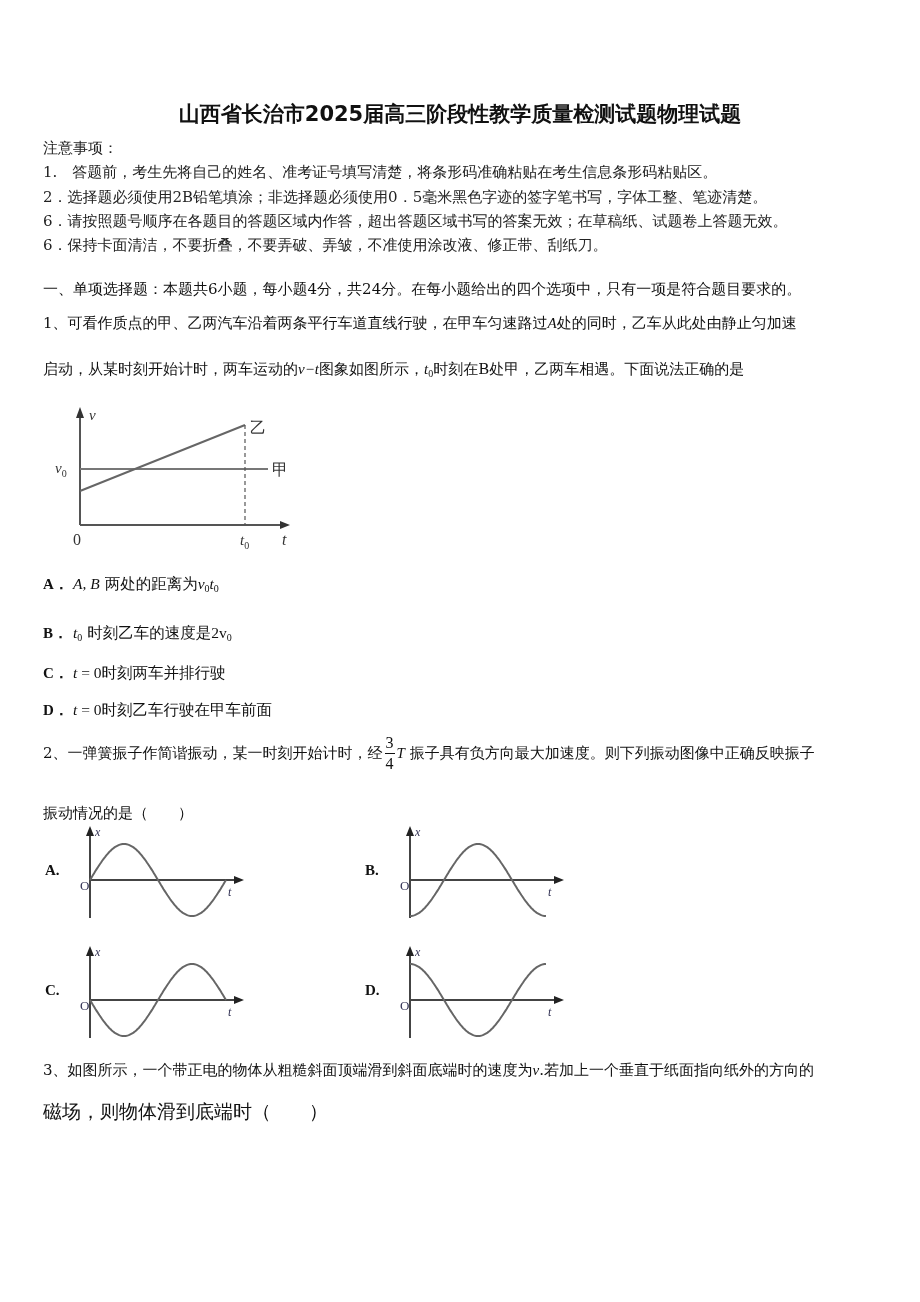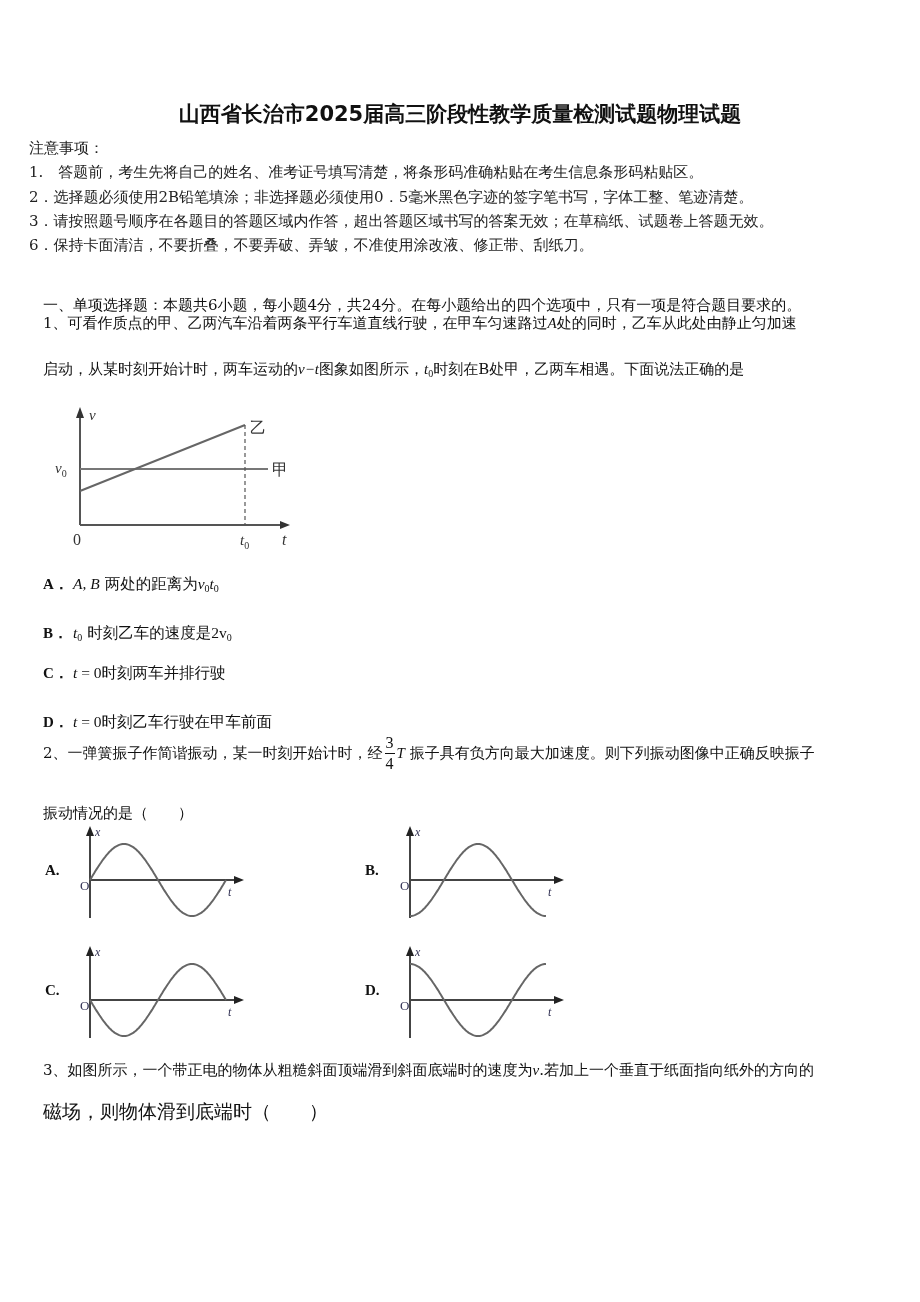--- a/index.html
+++ b/index.html
@@ -1,44 +1,44 @@
 <!DOCTYPE html>
 <html><head>
   <meta charset="utf-8">
   <style>
     html, body { margin: 0; padding: 0; background: #ffffff; }
     body { width: 920px; height: 1302px; position: relative; overflow: hidden;
            font-family: "DejaVu Serif", "Liberation Serif", serif; color: #111; }
     .abs { position: absolute; white-space: nowrap; }
     .title { left: 0; width: 920px; top: 100px; text-align: center; font-family: "DejaVu Sans", sans-serif;
              font-weight: bold; font-size: 21px; letter-spacing: 0px; color: #111; }
-    .note { font-size: 15px; left: 29px; color: #222; text-align: right; }
+    .note { font-size: 15px; left: 43px; color: #222; text-align: right; }
     .body { font-size: 15.5px; left: 43px; color: #111; }
     .opt-letter { font-family: "Liberation Serif", serif; font-weight: bold; font-size: 15px; display: inline-block; width: 30px; }
     .math { font-family: "Liberation Serif", serif; font-style: italic; }
     .mathn { font-family: "Liberation Serif", serif; }
     sub { font-size: 10px; vertical-align: -3px; font-style: normal; }
     .frac { display: inline-block; vertical-align: middle; text-align: center; font-family: "Liberation Serif", serif; font-size: 16px; line-height: 20px; margin: 0 2px; }
     .frac .num { display: block; border-bottom: 1px solid #111; padding: 0 1px; }
     .frac .den { display: block; }
     svg text { font-family: "Liberation Serif", serif; }
     .graph-label { font-family: "Liberation Serif", serif; font-weight: bold; font-size: 15px; position: absolute; }
   </style>
 </head>
 <body>
 
 <div class="abs title">山西省长治市2025届高三阶段性教学质量检测试题物理试题</div>
 
 <div class="abs note" style="top:139px;">注意事项：</div>
 <div class="abs note" style="top:163px;">1.　答题前，考生先将自己的姓名、准考证号填写清楚，将条形码准确粘贴在考生信息条形码粘贴区。</div>
 <div class="abs note" style="top:188px;">2．选择题必须使用2B铅笔填涂；非选择题必须使用0．5毫米黑色字迹的签字笔书写，字体工整、笔迹清楚。</div>
-<div class="abs note" style="top:212px;">3．请按照题号顺序在各题目的答题区域内作答，超出答题区域书写的答案无效；在草稿纸、试题卷上答题无效。</div>
+<div class="abs note" style="top:212px;">6．请按照题号顺序在各题目的答题区域内作答，超出答题区域书写的答案无效；在草稿纸、试题卷上答题无效。</div>
 <div class="abs note" style="top:236px;">6．保持卡面清洁，不要折叠，不要弄破、弄皱，不准使用涂改液、修正带、刮纸刀。</div>
 
-<div class="abs body" style="top:296px; font-size:15px;">一、单项选择题：本题共6小题，每小题4分，共24分。在每小题给出的四个选项中，只有一项是符合题目要求的。</div>
+<div class="abs body" style="top:280px; font-size:15px;">一、单项选择题：本题共6小题，每小题4分，共24分。在每小题给出的四个选项中，只有一项是符合题目要求的。</div>
 
 <div class="abs body" style="top:314px; font-size:15px;">
   <span>1、可看作质点的甲、乙两汽车沿着两条平行车道直线行驶，在甲车匀速路过</span><span class="math">A</span><span>处的同时，乙车从此处由静止匀加速</span>
 </div>
 <div class="abs body" style="top:360px; font-size:15px;">
   <span>启动，从某时刻开始计时，两车运动的</span><span class="math">v−t</span><span>图象如图所示，</span><span class="math"><span>t</span><sub>0</sub></span><span>时刻在B处甲，乙两车相遇。下面说法正确的是</span>
 </div>
 
 <svg class="abs" style="left:40px; top:400px;" width="270" height="155" viewBox="0 0 270 155">
   <line x1="40" y1="125" x2="245" y2="125" stroke="#555" stroke-width="2"></line>
@@ -59,21 +59,21 @@
 
 <div class="abs body" style="top:574px;">
   <span class="opt-letter">A．</span><span class="math">A, B</span> <span>两处的距离为</span><span class="math">v<sub>0</sub>t<sub>0</sub></span>
 </div>
 <div class="abs body" style="top:623px;">
   <span class="opt-letter">B．</span><span class="math">t<sub>0</sub></span> <span>时刻乙车的速度是</span><span class="mathn">2v<sub>0</sub></span>
 </div>
 <div class="abs body" style="top:663px;">
   <span class="opt-letter">C．</span><span class="mathn"><i>t</i> = 0</span><span>时刻两车并排行驶</span>
 </div>
-<div class="abs body" style="top:700px;margin-top:12px;">
+<div class="abs body" style="top:700px;">
   <span class="opt-letter">D．</span><span class="mathn"><i>t</i> = 0</span><span>时刻乙车行驶在甲车前面</span>
 </div>
 
 <div class="abs body" style="top:733px; font-size:15px;">
   <span>2、一弹簧振子作简谐振动，某一时刻开始计时，经</span><span class="frac"><span class="num">3</span><span class="den">4</span></span><span class="math">T</span> <span>振子具有负方向最大加速度。则下列振动图像中正确反映振子</span>
 </div>
 <div class="abs body" style="top:784px; font-size:15px;margin-top:20px;">振动情况的是（　　）</div>
 
 <div class="abs" style="left:45px; top:862px;">
   <span class="graph-label" style="left:0; top:0;">A.</span>

